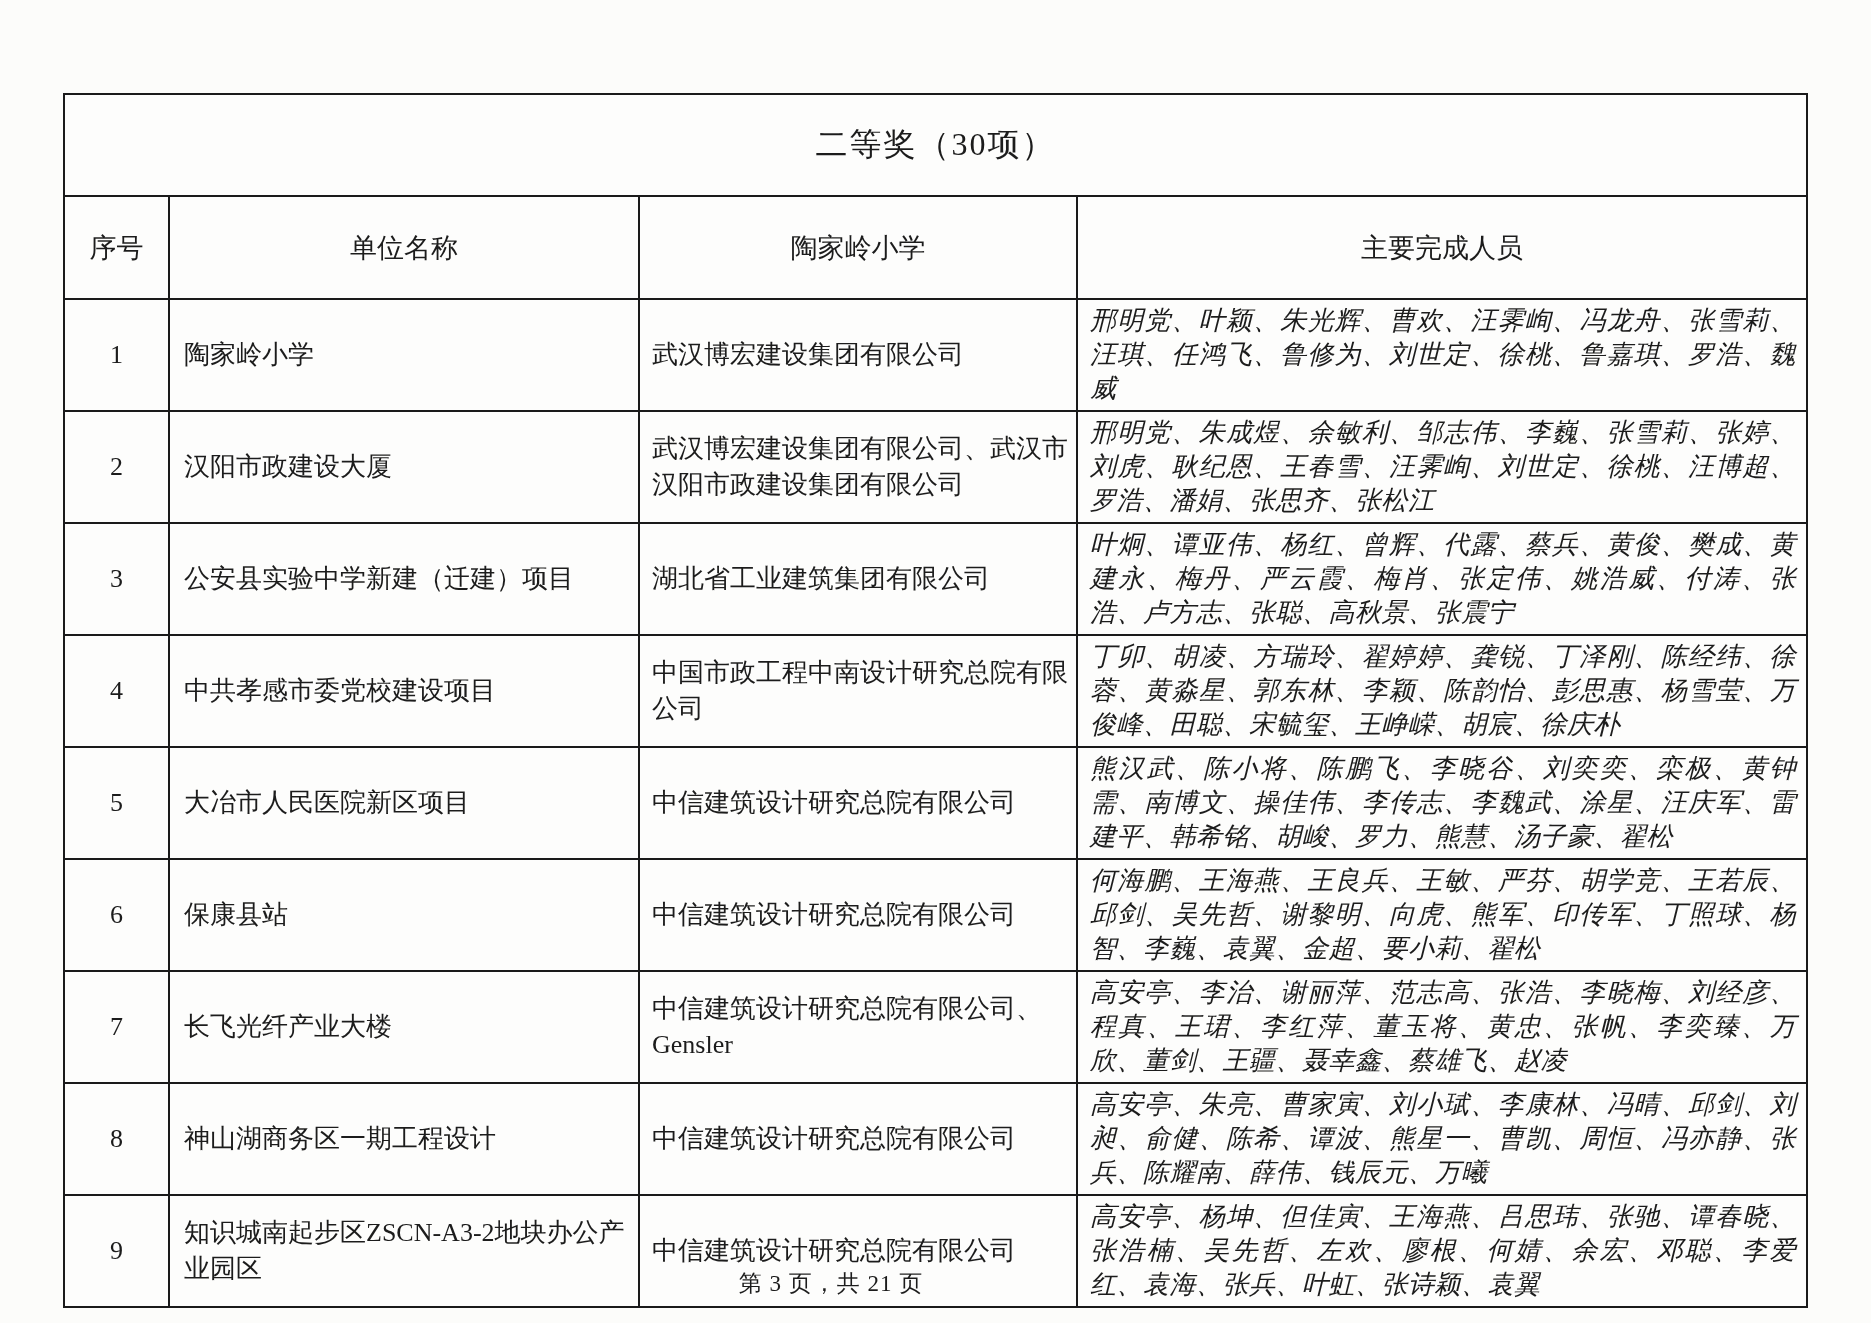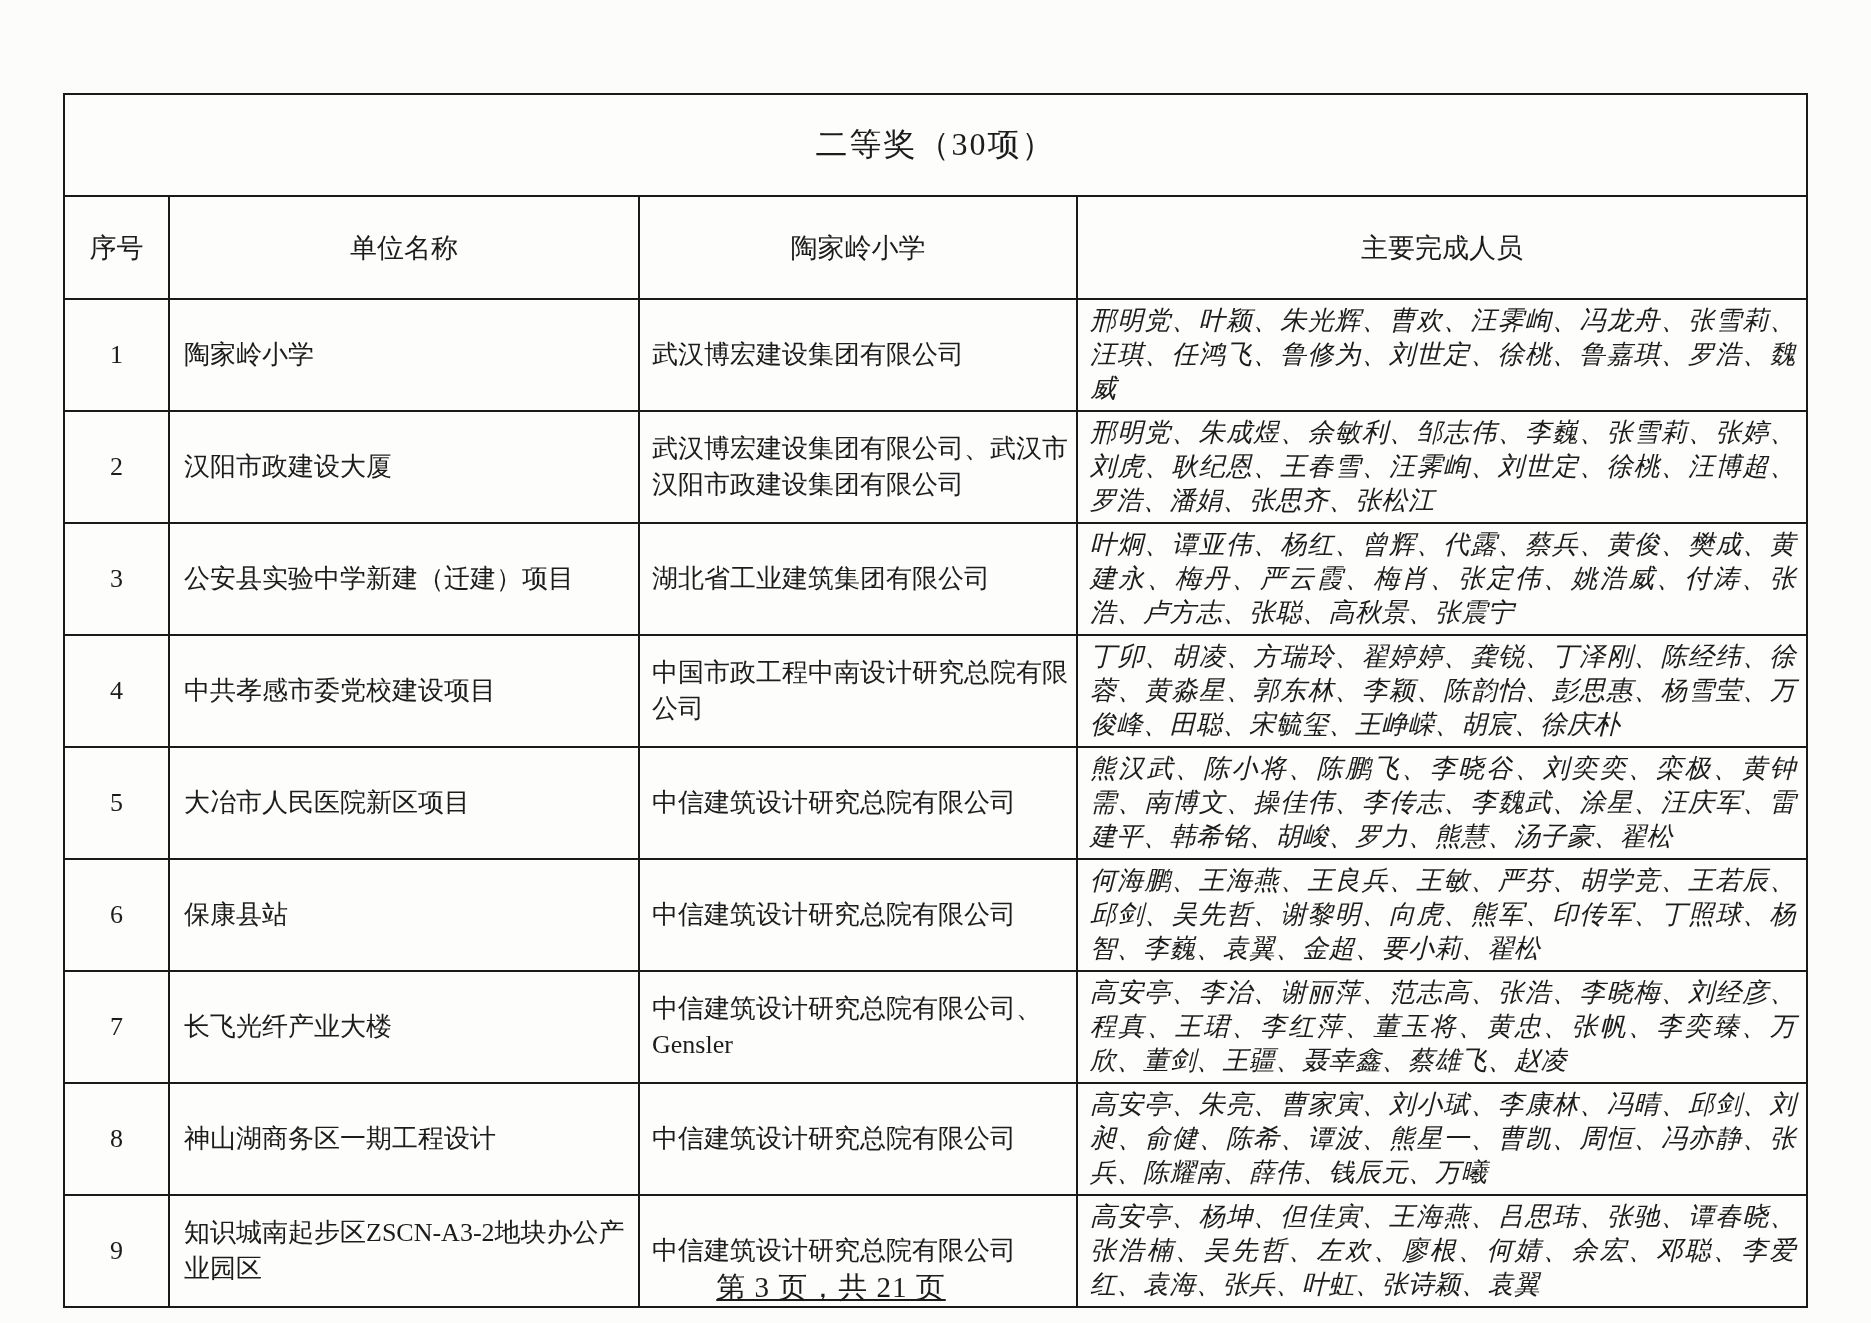--- a/index.html
+++ b/index.html
@@ -77,23 +77,22 @@
     line-height: 34px;
     letter-spacing: 0.5px;
     font-style: italic;
   }
   .footer {
     position: absolute;
     left: 63px;
     top: 1268px;
     width: 1536px;
     text-align: center;
-    font-size: 29px;
+    font-size: 23px;
     letter-spacing: 1px;
-    text-decoration: underline;
   }
 </style>
 </head>
 <body>
 
 <div class="page">
   <table class="awards-table">
     <colgroup>
       <col style="width:105px">
       <col style="width:470px">

